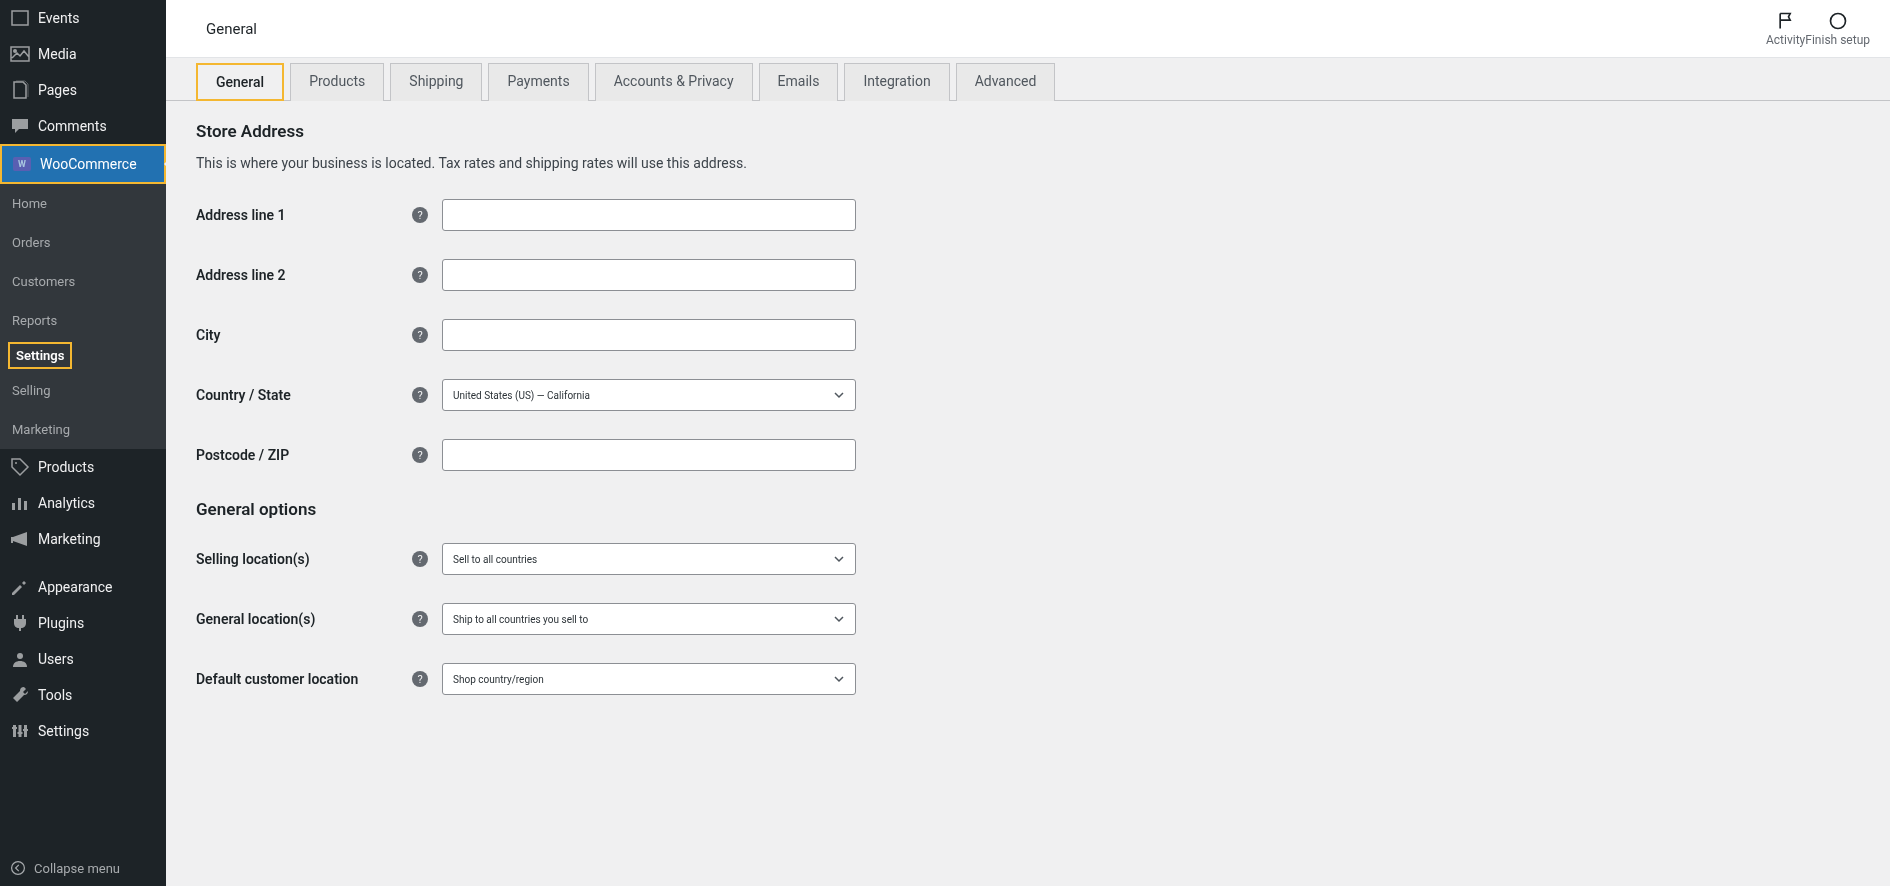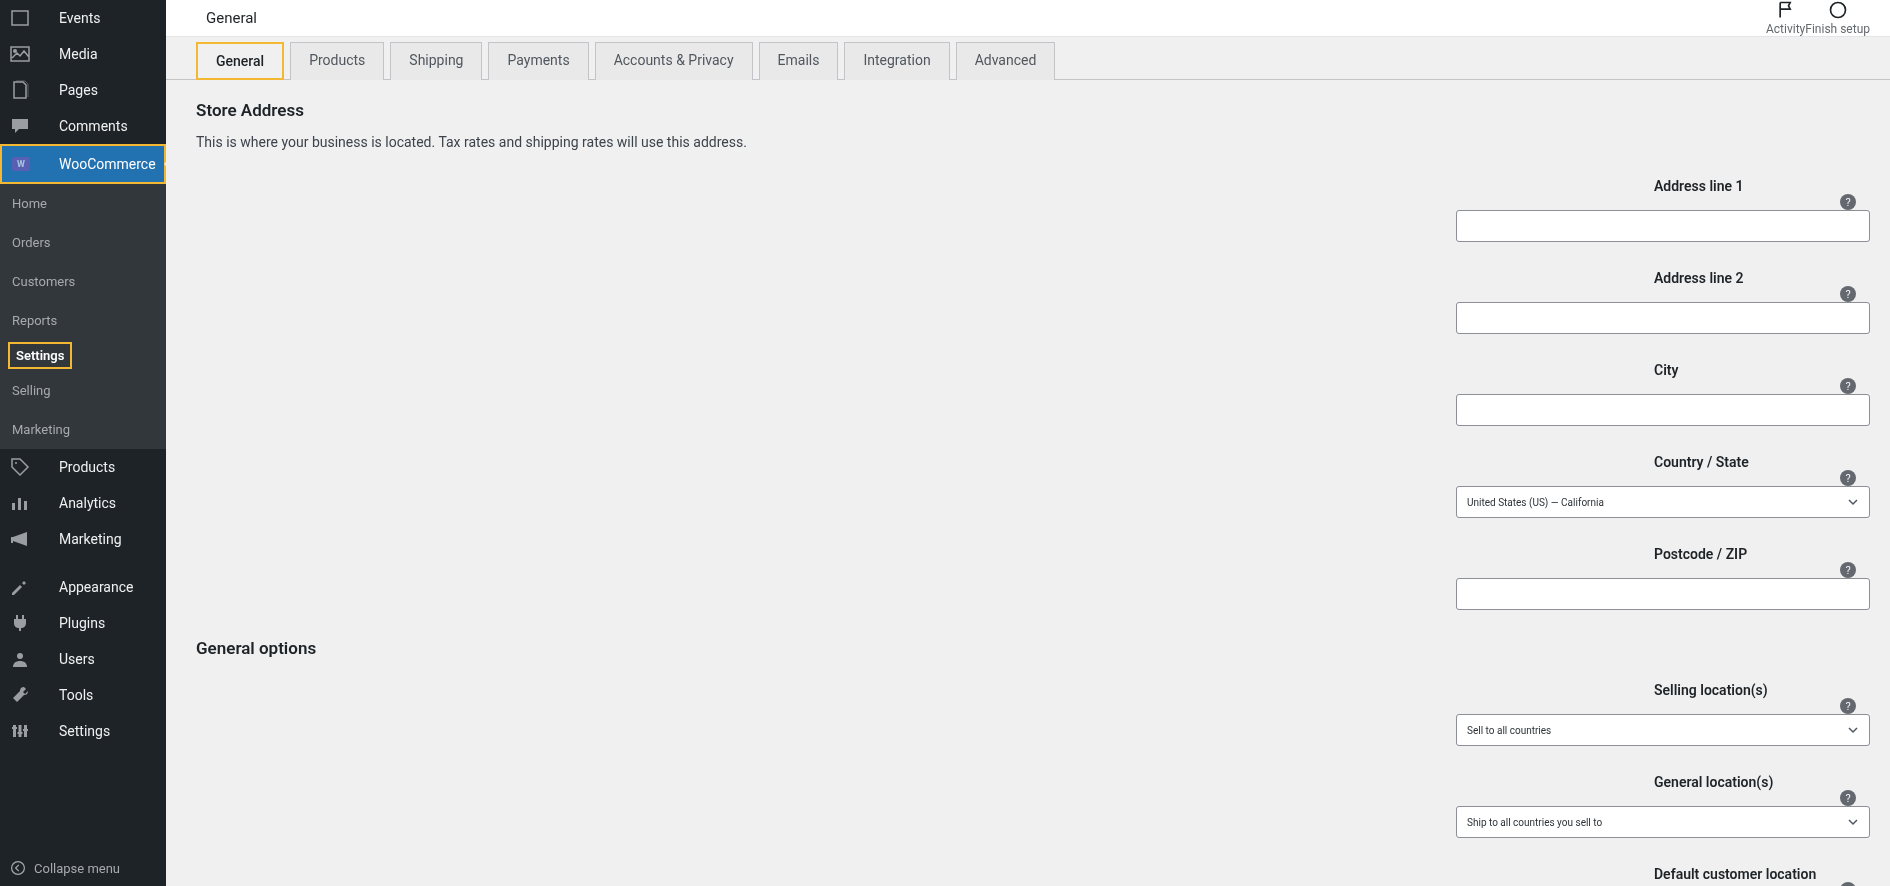--- a/index.html
+++ b/index.html
@@ -22,21 +22,20 @@
       flex-shrink: 0;
     }
     .menu-item {
       display: flex;
       align-items: center;
       padding: 8px 10px;
       color: #f0f0f1;
       cursor: pointer;
       font-size: 14px;
       min-height: 34px;
-      gap: 21px;
     }
     .menu-item .icon {
       width: 20px;
       height: 20px;
       margin-right: 8px;
       opacity: 0.6;
       display: flex;
       align-items: center;
       justify-content: center;
     }
@@ -143,21 +142,21 @@
       border: 2px solid #f4b731;
       color: #1d2327;
       font-weight: 500;
     }
 
     
     .content { padding: 20px 20px 20px 30px; }
     h2.section { font-size: 17px; font-weight: 600; margin-bottom: 14px; color: #1d2327; }
     p.desc { color: #3c434a; font-size: 14px; margin-bottom: 28px; }
     .form-table { width: 100%; }
-    .form-row { display: flex; align-items: flex-end; margin-bottom: 28px; flex-direction: column; }
+    .form-row { display: flex; align-items: center; margin-bottom: 28px; }
     .form-label {
       width: 216px;
       font-size: 14px;
       font-weight: 600;
       color: #1d2327;
       flex-shrink: 0;
     }
     .help-icon {
       width: 16px;
       height: 16px;

